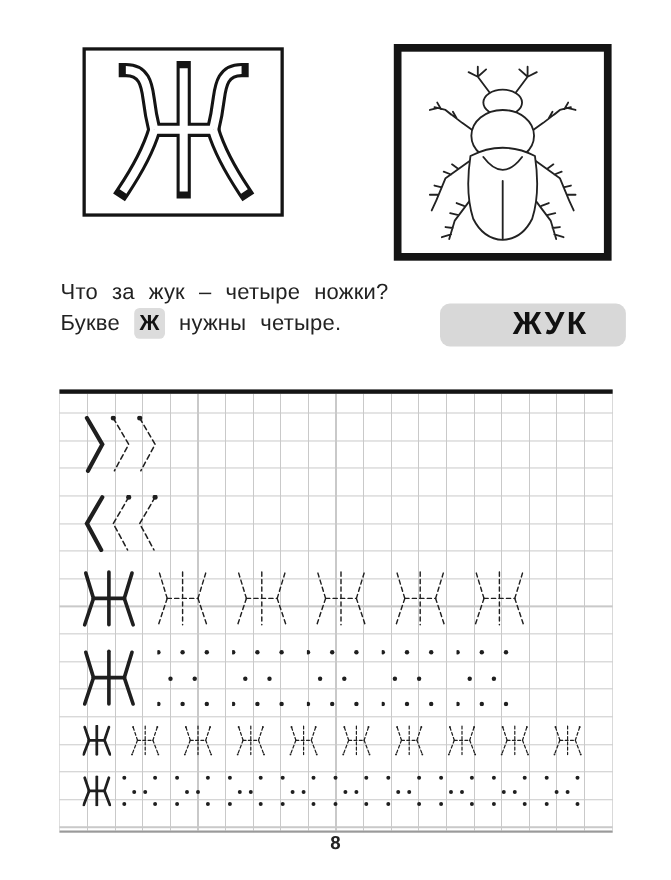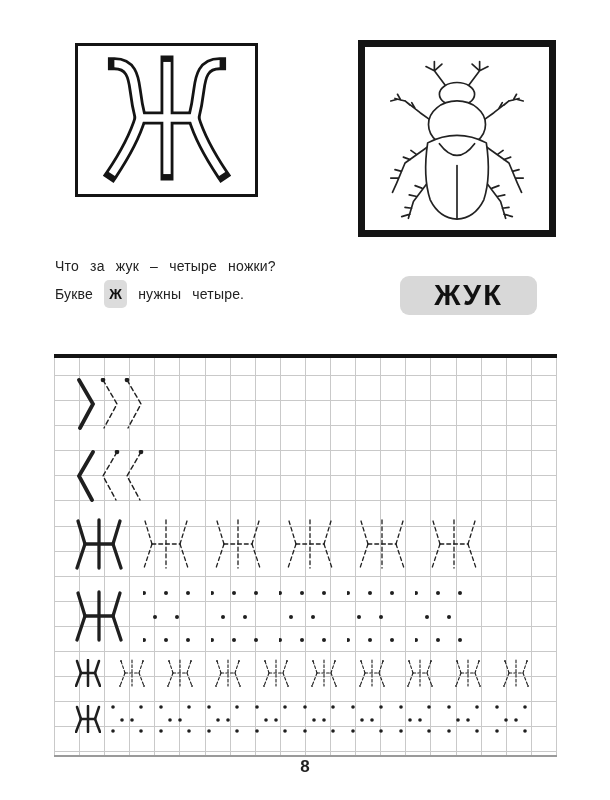--- a/index.html
+++ b/index.html
@@ -9,28 +9,28 @@
   
   .letter-card{position:absolute;left:75px;top:43px;width:183px;height:154px;
                border:3px solid #141414;box-sizing:border-box;
                display:flex;align-items:center;justify-content:center;background:#fff;}
   .beetle-card{position:absolute;left:358px;top:40px;width:198px;height:197px;
                border:7px solid #141414;box-sizing:border-box;
                display:flex;align-items:center;justify-content:center;background:#fff;}
 
   
   .poem{position:absolute;left:55px;top:252px;width:345px;
-        font-size:14px;line-height:28px;letter-spacing:.2px;word-spacing:7px;color:#222;}
+        font-size:20px;line-height:28px;letter-spacing:.2px;word-spacing:7px;color:#222;}
   .poem .hl{display:inline-block;background:#dcdcdc;border-radius:5px;
             padding:0 5px;font-weight:bold;color:#111;word-spacing:0;}
 
   
   .badge{position:absolute;left:400px;top:276px;width:137px;height:39px;
          background:#d8d8d8;border-radius:9px;display:flex;align-items:center;justify-content:center;
-         font-weight:bold;font-size:29px;letter-spacing:2px;color:#111;}
+         font-weight:bold;font-size:29px;letter-spacing:2px;color:#111;padding-left:32px;}
 
   
   .grid{position:absolute;left:54px;top:354px;width:503px;height:403px;box-sizing:border-box;
         border-top:4px solid #141414;border-bottom:2px solid #9a9a9a;
         background-image:
           repeating-linear-gradient(to right,#c9c9c9 0 1px,transparent 1px 25.1px),
           repeating-linear-gradient(to bottom,#c9c9c9 0 1px,transparent 1px 25.1px);
         background-position:0 0,0 17px;}
   .grid .item{position:absolute;}
   .grid svg{display:block;}

